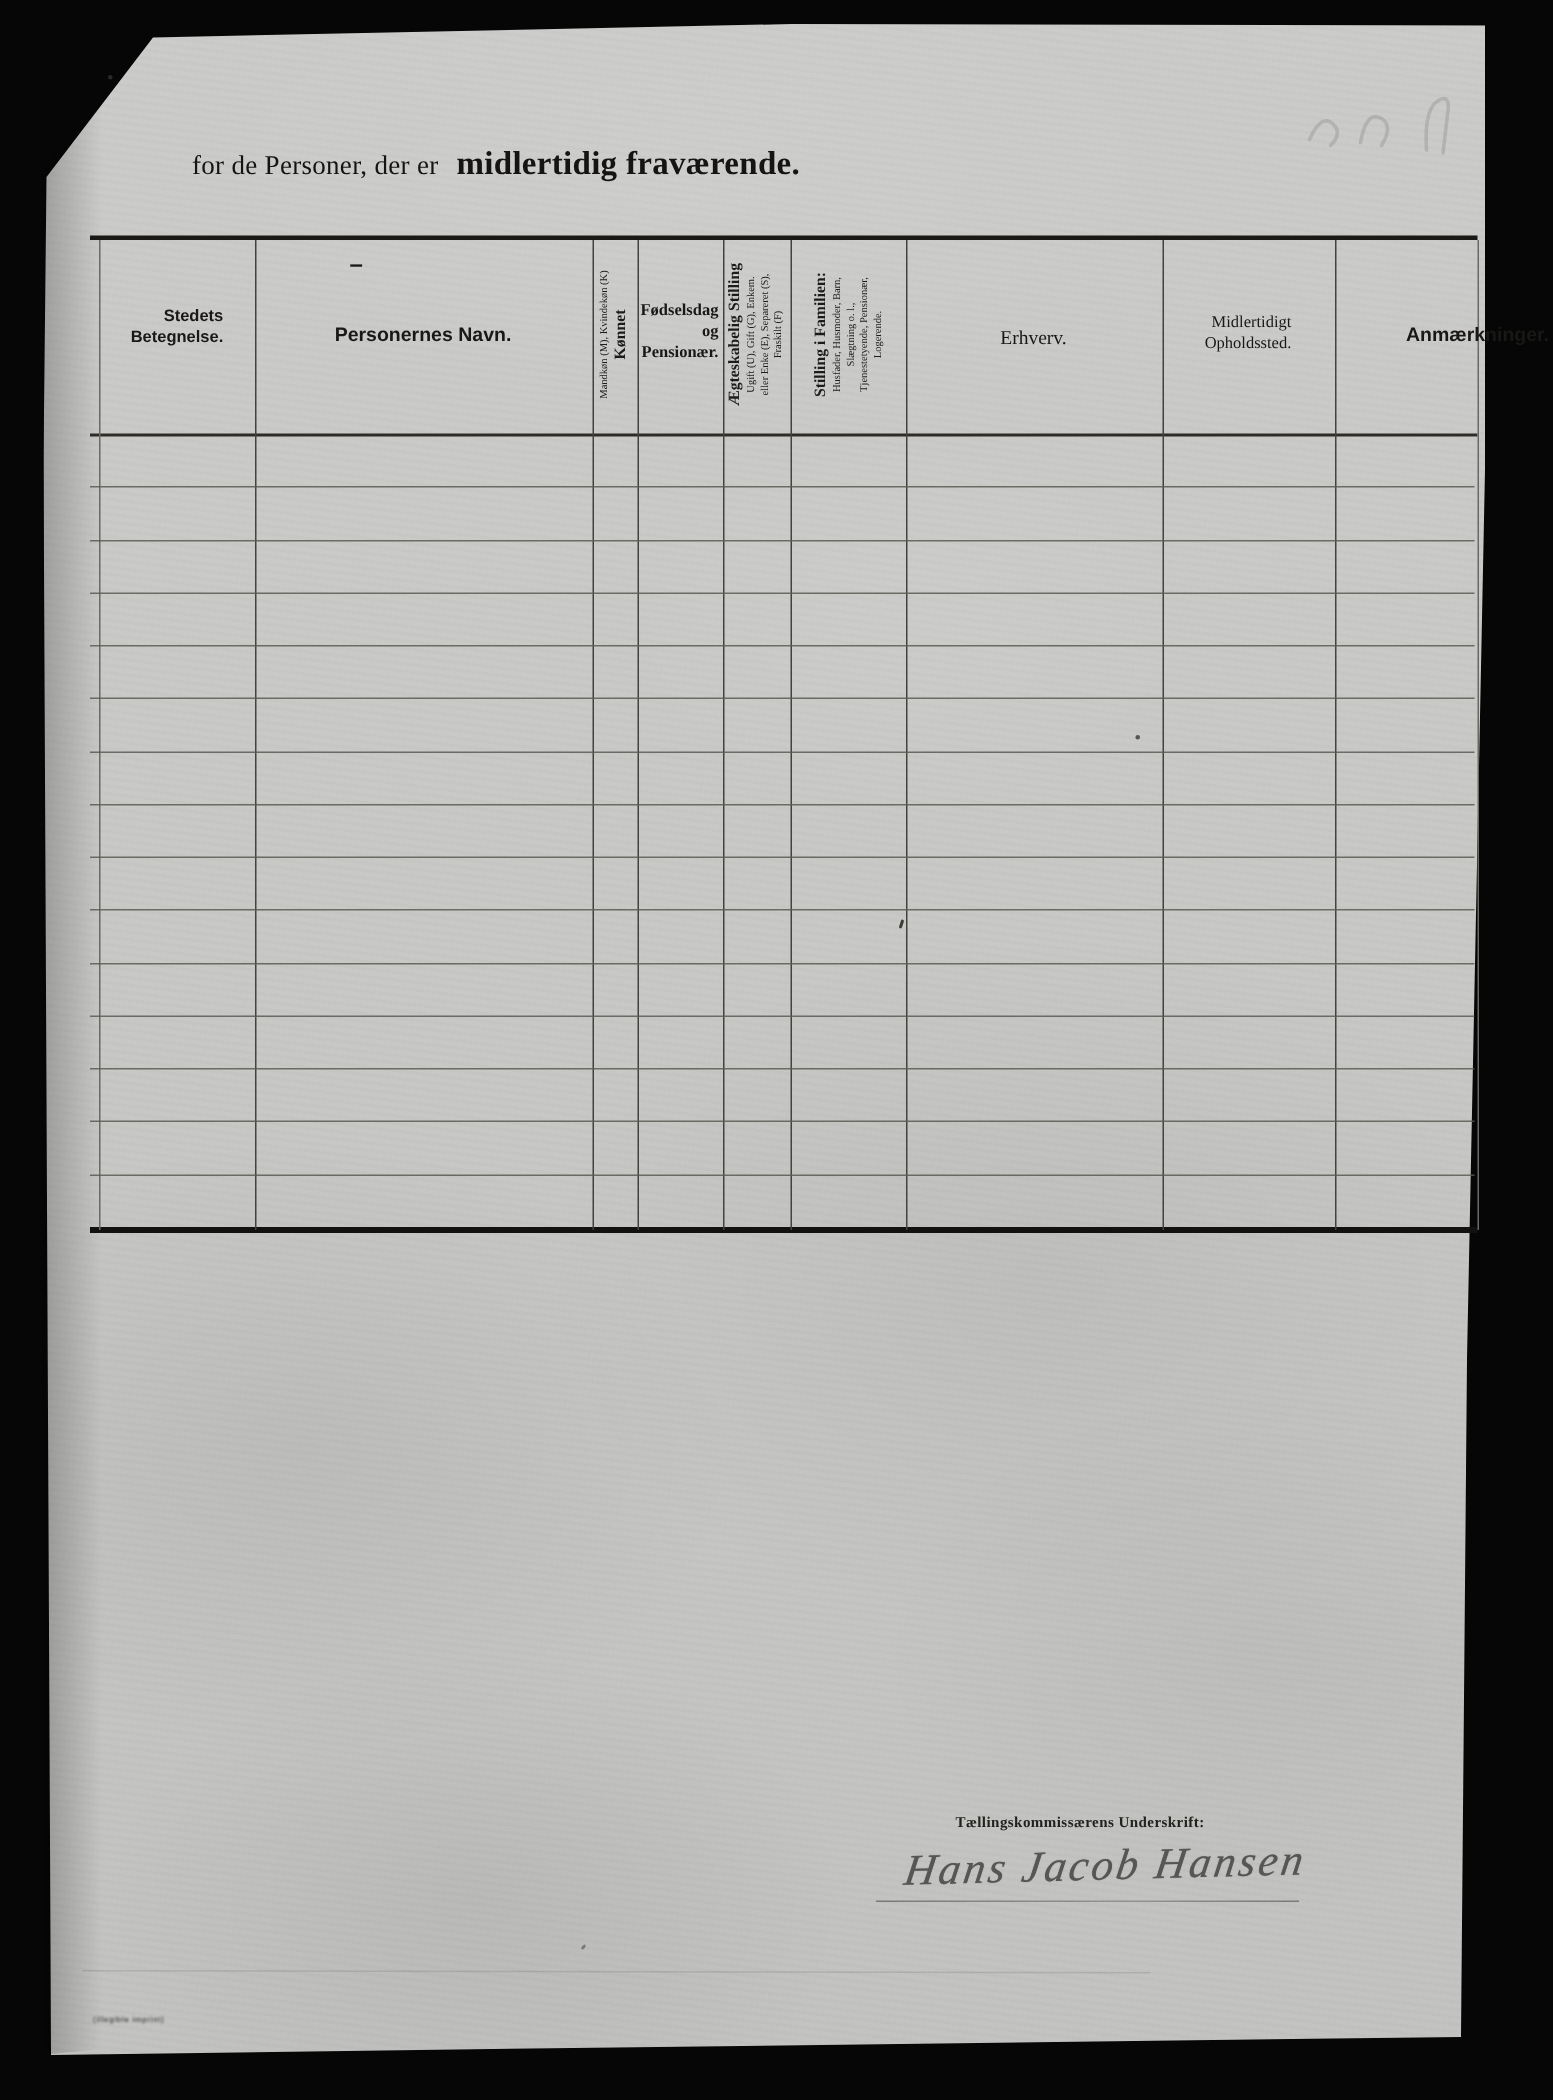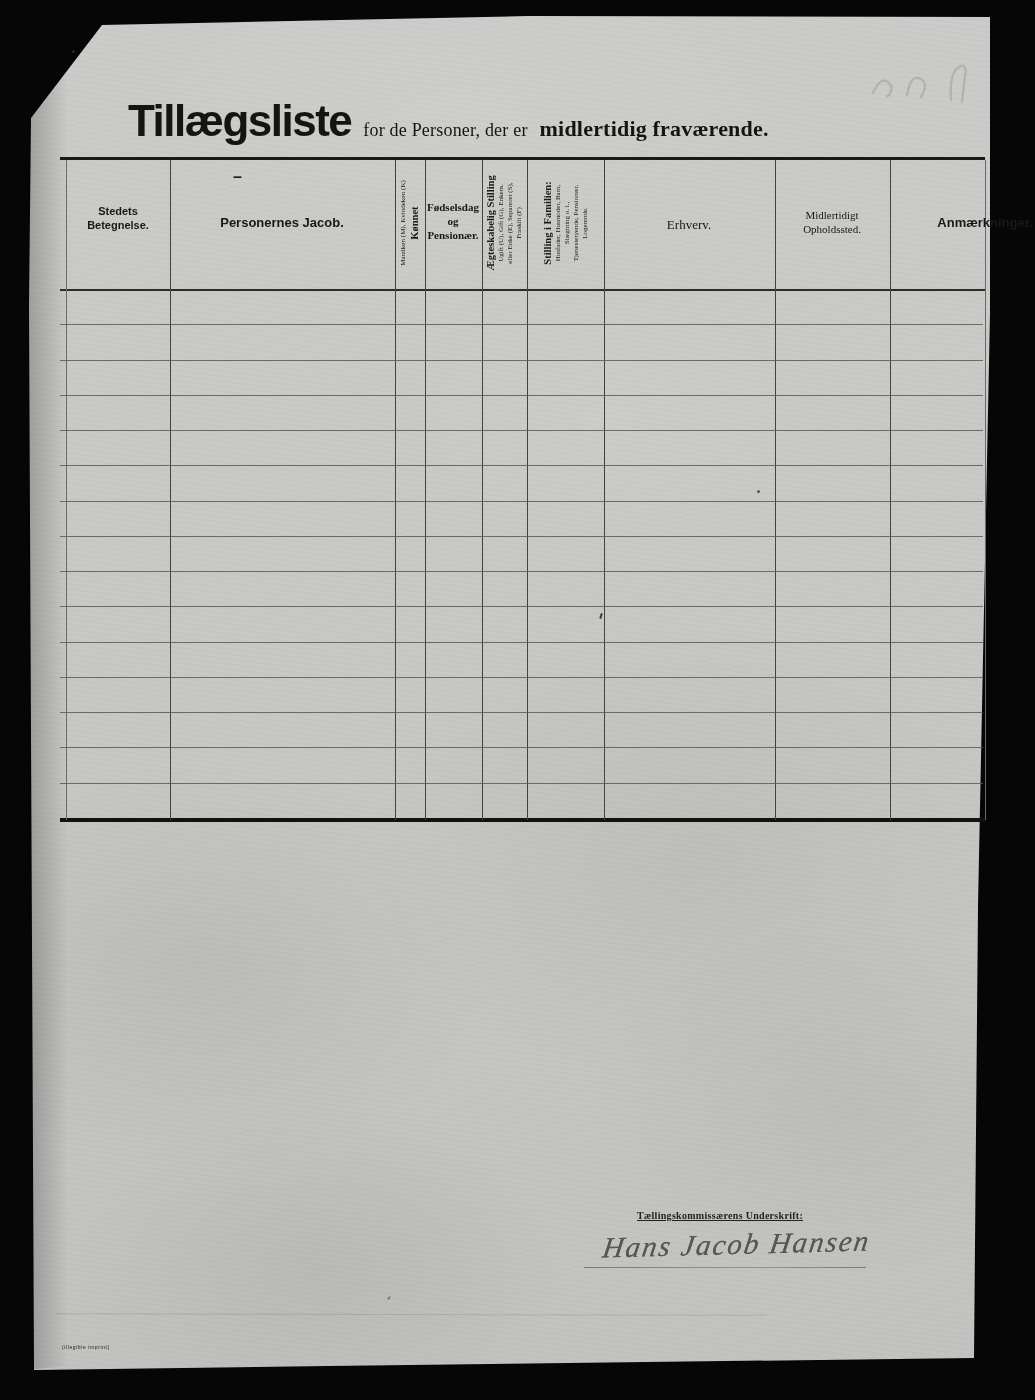--- a/index.html
+++ b/index.html
@@ -49,42 +49,41 @@
   .t-top{position:absolute;left:-6px;right:0;top:0;height:3px;background:#1a1915;}
   .t-bottom{position:absolute;left:-6px;right:0;bottom:0;height:4px;background:#121110;}
   .t-headline{position:absolute;left:-6px;right:0;top:132px;height:2px;background:#2e2c29;}
   .vline{position:absolute;top:3px;bottom:2px;width:1px;background:#44423e;}
   .vline.edge{background:#6b6965;width:1px;}
   .rline{position:absolute;left:-6px;right:2px;height:1px;background:#5b5954;opacity:0.85;}
   .rowsbox{position:absolute;left:0;right:0;top:132px;bottom:4px;}
   .trow{position:absolute;left:0;right:0;}
   
   .hlabel{
-    position:absolute;transform:translateX(-50%);text-align:center;
+    position:absolute;transform:translateX(-50%);text-align:right;
     color:#191816;line-height:1.25;white-space:nowrap;
   }
   .h-sans{font-family:"Liberation Sans", sans-serif;font-weight:bold;}
   .h-serif{font-family:"Liberation Serif", serif;}
   .fs11{font-size:11px;} .fs12{font-size:13px;} .fs13{font-size:13px;}
   .vwrap{
     position:absolute;transform:translate(-50%,-50%) rotate(-90deg);
     text-align:center;color:#1d1c1a;white-space:nowrap;
   }
   .v-main{font-size:10.5px;font-weight:bold;line-height:1.25;font-family:"Liberation Serif", serif;}
   .v-sub{font-size:7px;line-height:1.3;font-family:"Liberation Serif", serif;}
   .navn-dash{
     position:absolute;left:233px;top:168px;font-weight:bold;font-size:16px;color:#1a1a18;
     font-family:"Liberation Sans", sans-serif;
   }
   
   .sig-label{
     position:absolute;left:637px;top:1210px;
     font-size:10px;font-weight:bold;letter-spacing:0.3px;color:#23221f;
     font-family:"Liberation Serif", serif;
-    text-decoration:underline;
   }
   .sig-name{
     position:absolute;left:603px;top:1228px;
     font-family:"Liberation Serif", serif;font-style:italic;
     font-size:29px;color:#565654;letter-spacing:2px;
     transform:rotate(-1.5deg) skewX(-10deg);
     text-shadow:0 0 0.6px #6a6a68;
     white-space:nowrap;
   }
   .sig-line{
@@ -110,21 +109,20 @@
 </style>
 </head>
 <body>
 
 <div class="paper"></div>
 <div class="paper-edge-shade"></div>
 
 <div class="content">
 
   <div class="title-row">
-    <span class="title-main">Tillægsliste</span>
     <span class="title-reg">for de Personer, der er</span>
     <span class="title-bold">midlertidig fraværende.</span>
   </div>
 
   <div class="navn-dash">–</div>
 
   <div class="table">
     <div class="t-top"></div>
     <div class="t-headline"></div>
     <div class="t-bottom"></div>
@@ -172,21 +170,21 @@
         <div class="rline" style="top: 458.467px;"></div>
         <div class="trow" style="top: 493.733px; height: 35.2667px;"></div>
         <div class="rline" style="top: 493.733px;"></div>
       </div>
 
     <div class="hlabel h-sans fs11" style="left:52px;top:48px;">
       <div>Stedets</div>
       <div>Betegnelse.</div>
     </div>
 
-    <div class="hlabel h-sans fs13" style="left:216px;top:58px;">Personernes Jacob.</div>
+    <div class="hlabel h-sans fs13" style="left:216px;top:58px;">Personernes Navn.</div>
 
     <div class="vwrap" style="left:344px;top:66px;">
       <div class="v-sub">Mandkøn (M), Kvindekøn (K)</div>
       <div class="v-main">Kønnet</div>
     </div>
 
     <div class="hlabel h-serif fs11" style="left:387px;top:44px;font-weight:bold;">
       <div>Fødselsdag</div>
       <div>og</div>
       <div>Pensionær.</div>

